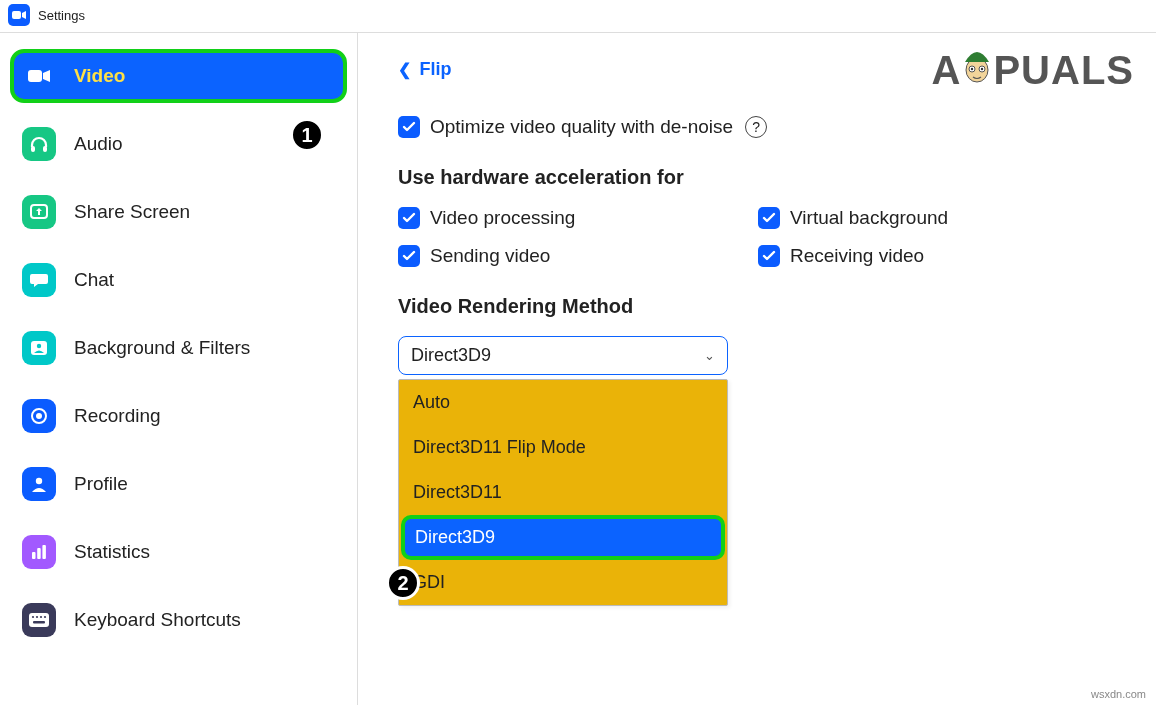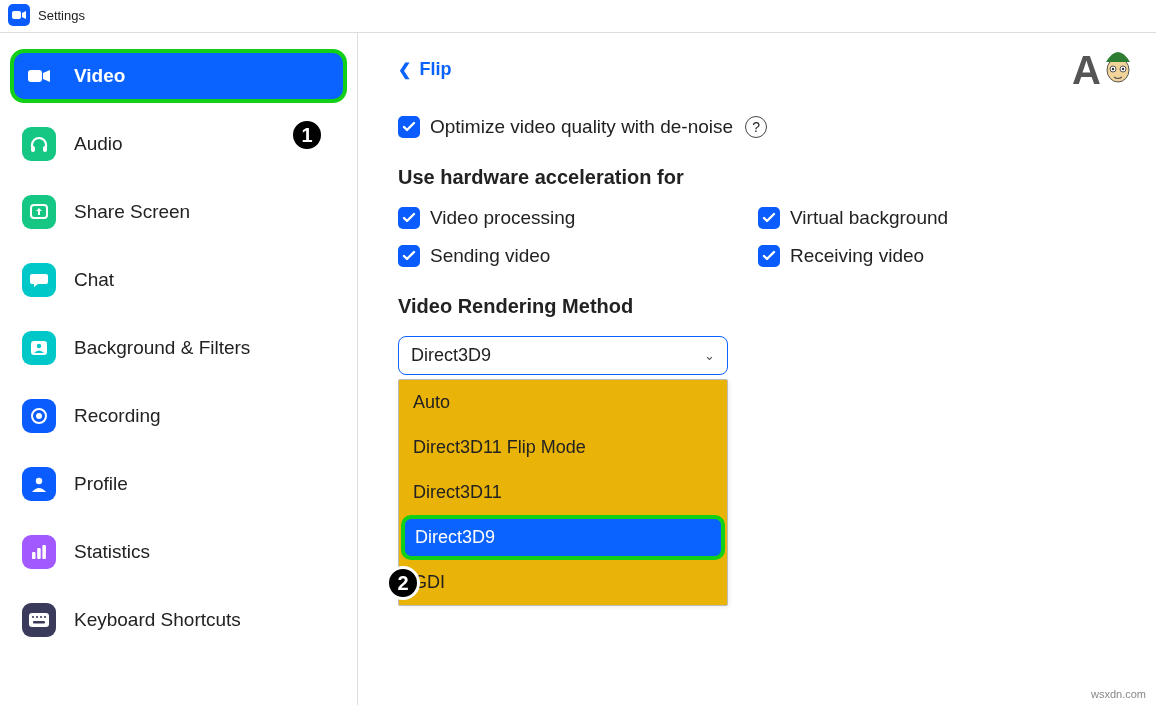--- a/index.html
+++ b/index.html
@@ -49,21 +49,21 @@
   }
   .side-item .icn {
     width:34px; height:34px;
     border-radius:9px;
     display:flex; align-items:center; justify-content:center;
     margin-right:18px;
     flex-shrink:0;
   }
   .side-item.active {
     background:#0b63ff;
-    color:#ffffff;
+    color:#fde047;
     font-weight:600;
     border:4px solid #12d018;
     padding:6px 8px;
   }
   .side-item.active .icn { background:transparent; }
   .icn.gray  { background:#e5e6e8; }
   .icn.green { background:#16c784; }
   .icn.teal  { background:#00c8c8; }
   .icn.purple{ background:#a259ff; }
   .icn.blue  { background:#0b5cff; }
@@ -380,15 +380,16 @@
     <svg width="40" height="44" viewBox="0 0 40 44">
       <ellipse cx="20" cy="26" rx="11" ry="12" fill="#f2d49a" stroke="#555" stroke-width="1"></ellipse>
       <path d="M8 18 q12 -20 24 0" fill="#2e7d32"></path>
       <circle cx="15" cy="25" r="3" fill="#fff" stroke="#555"></circle>
       <circle cx="25" cy="25" r="3" fill="#fff" stroke="#555"></circle>
       <circle cx="15" cy="25" r="1.2" fill="#333"></circle>
       <circle cx="25" cy="25" r="1.2" fill="#333"></circle>
       <path d="M16 33 q4 3 8 0" fill="none" stroke="#555" stroke-width="1.2"></path>
     </svg>
   </span>
+  <span>PUALS</span>
 </div>
 
 <div class="source">wsxdn.com</div>
 
 </body></html>

